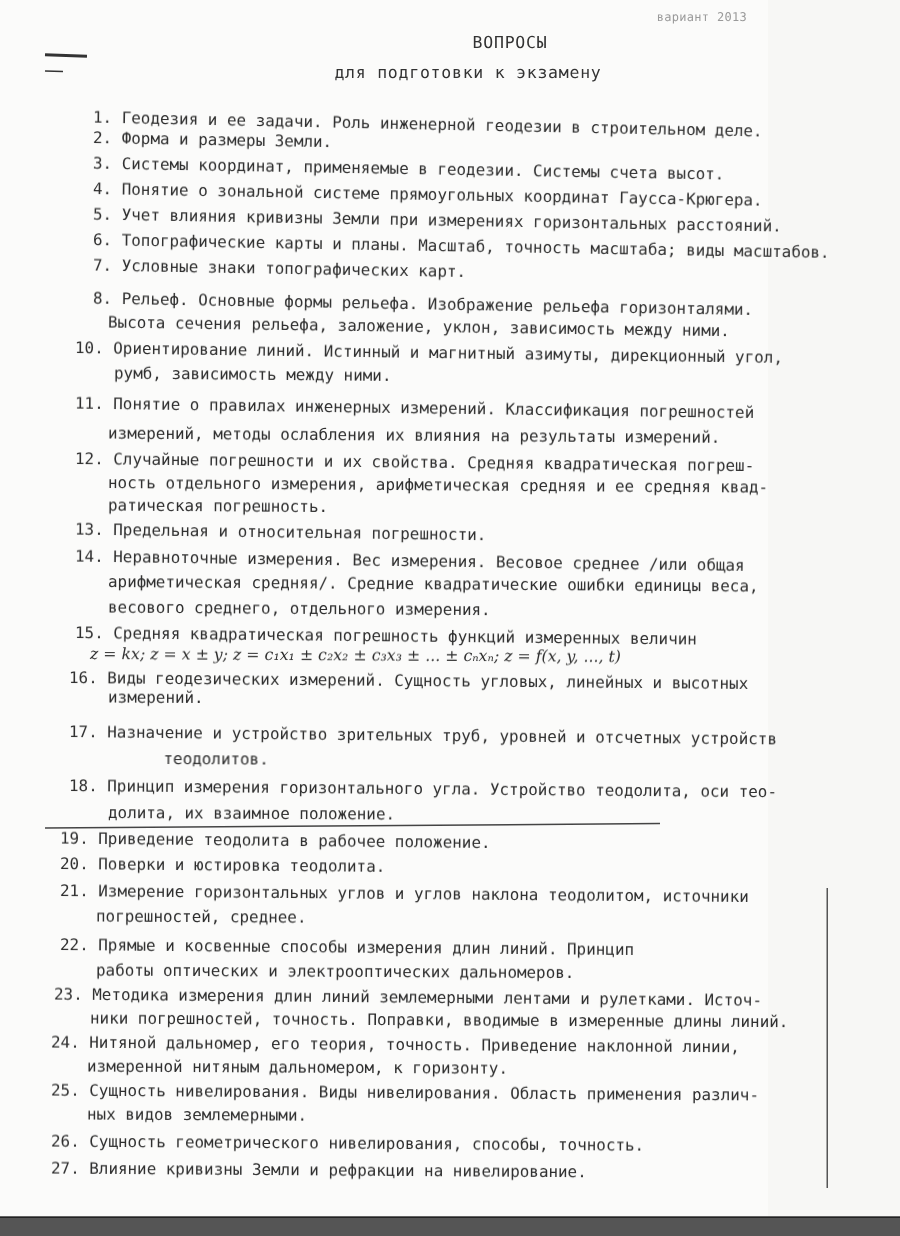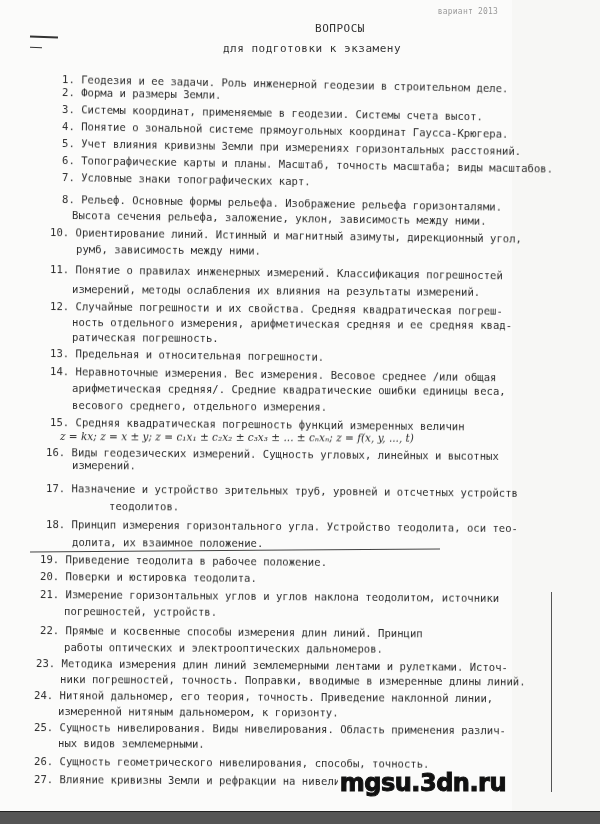--- a/index.html
+++ b/index.html
@@ -91,30 +91,29 @@
   <div class="q-line" style="left:46px; top:446px; transform:rotate(0.5deg);">16. Виды геодезических измерений. Сущность угловых, линейных и высотных</div>
   <div class="q-line" style="left:72px; top:459px; transform:rotate(0.3deg);">измерений.</div>
   <div class="q-line" style="left:46px; top:482px; transform:rotate(0.6deg);">17. Назначение и устройство зрительных труб, уровней и отсчетных устройств</div>
   <div class="q-line" style="left:72px; top:500px; transform:rotate(0.3deg);margin-left:37px;">теодолитов.</div>
   <div class="q-line" style="left:46px; top:518px; transform:rotate(0.5deg);">18. Принцип измерения горизонтального угла. Устройство теодолита, оси тео-</div>
   <div class="q-line" style="left:72px; top:536px; transform:rotate(0.3deg);">долита, их взаимное положение.</div>
   <div class="underline-rule" style="left:30px; top:550px; width:410px;"></div>
   <div class="q-line" style="left:40px; top:553px; transform:rotate(0.6deg);">19. Приведение теодолита в рабочее положение.</div>
   <div class="q-line" style="left:40px; top:570px; transform:rotate(0.5deg);">20. Поверки и юстировка теодолита.</div>
   <div class="q-line" style="left:40px; top:588px; transform:rotate(0.5deg);">21. Измерение горизонтальных углов и углов наклона теодолитом, источники</div>
-  <div class="q-line" style="left:64px; top:605px; transform:rotate(0.3deg);">погрешностей, устройств.</div>
+  <div class="q-line" style="left:64px; top:605px; transform:rotate(0.3deg);">погрешностей, среднее.</div>
   <div class="q-line" style="left:40px; top:624px; transform:rotate(0.5deg);">22. Прямые и косвенные способы измерения длин линий. Принцип</div>
   <div class="q-line" style="left:64px; top:641px; transform:rotate(0.3deg);">работы оптических и электрооптических дальномеров.</div>
   <div class="q-line" style="left:36px; top:657px; transform:rotate(0.5deg);">23. Методика измерения длин линий землемерными лентами и рулетками. Источ-</div>
   <div class="q-line" style="left:60px; top:673px; transform:rotate(0.3deg);">ники погрешностей, точность. Поправки, вводимые в измеренные длины линий.</div>
   <div class="q-line" style="left:34px; top:689px; transform:rotate(0.4deg);">24. Нитяной дальномер, его теория, точность. Приведение наклонной линии,</div>
   <div class="q-line" style="left:58px; top:705px; transform:rotate(0.3deg);">измеренной нитяным дальномером, к горизонту.</div>
   <div class="q-line" style="left:34px; top:721px; transform:rotate(0.4deg);">25. Сущность нивелирования. Виды нивелирования. Область применения различ-</div>
   <div class="q-line" style="left:58px; top:737px; transform:rotate(0.3deg);">ных видов землемерными.</div>
   <div class="q-line" style="left:34px; top:755px; transform:rotate(0.4deg);">26. Сущность геометрического нивелирования, способы, точность.</div>
   <div class="q-line" style="left:34px; top:773px; transform:rotate(0.4deg);">27. Влияние кривизны Земли и рефракции на нивелирование.</div>
 
   <div class="side-rule" style="left:551px; top:592px; height:200px;"></div>
 
-  <div class="watermark">mgsu.3dn.ru</div>
 </div>
 
 <div class="bottom-bar"></div>
 
 </body></html>

